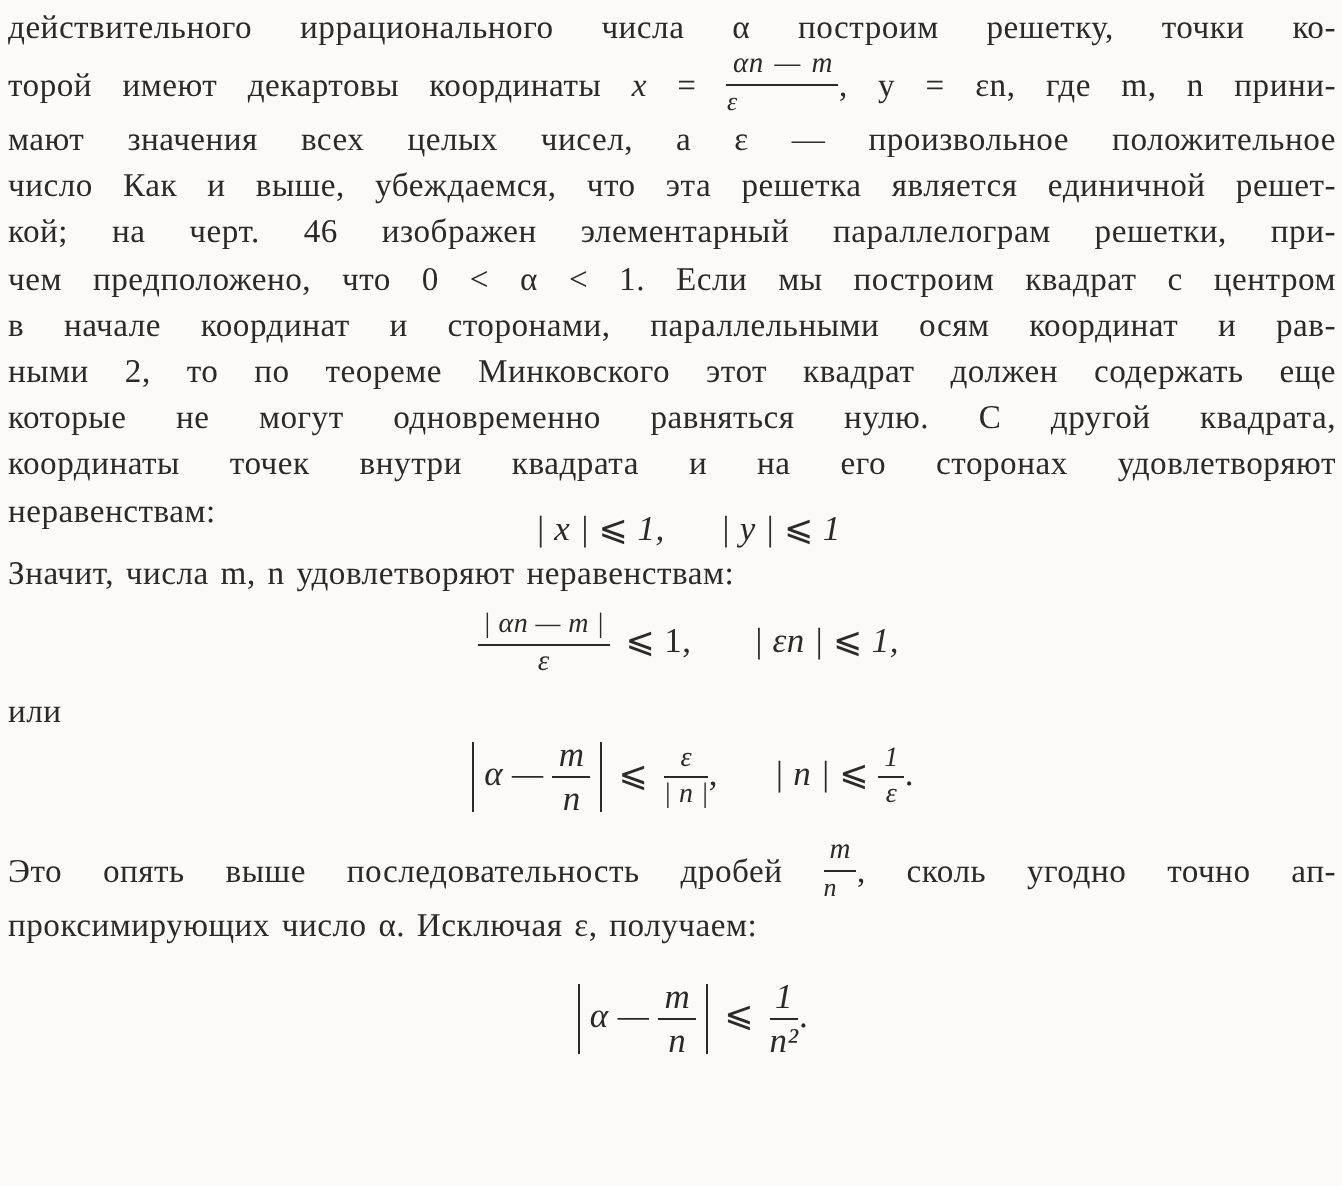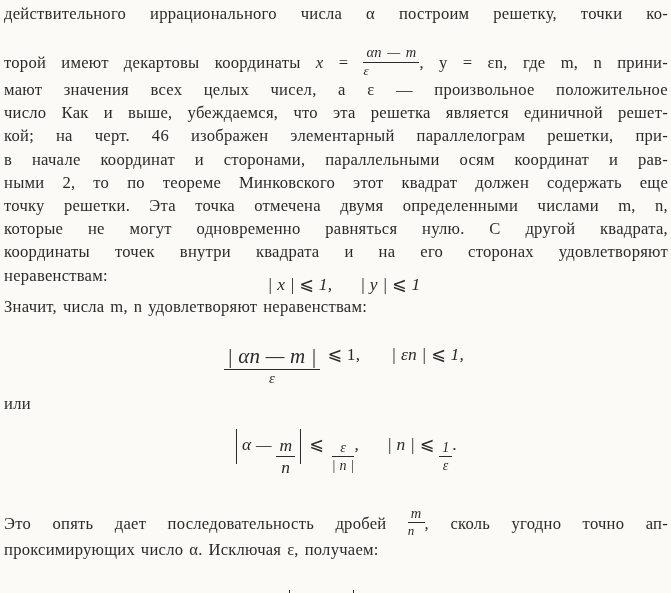--- a/index.html
+++ b/index.html
@@ -32,21 +32,20 @@
     display: inline-block;
     vertical-align: middle;
     text-align: center;
     line-height: 1.08;
     font-style: italic;
   }
   .frac .fnum {
     display: block;
     border-bottom: 1.2px solid #2b2a28;
     padding: 0 3px 1px 3px;
-    margin-top: 20px;
   }
   .frac .fden { display: block; padding-top: 1px; }
   .ifrac { font-size: 14.5px; vertical-align: -0.45em; }
   .ifrac .fden { font-size: 13px; }
   
   .formula {
     text-align: center;
     font-size: 17.5px;
     letter-spacing: 0.2px;
     text-decoration: underline;
@@ -59,21 +58,21 @@
   .tbar {
     display: inline-block;
     width: 0;
     height: 35px;
     border-left: 1.4px solid #2b2a28;
     vertical-align: middle;
     margin: 0 5px;
   }
   .gap { display: inline-block; width: 28px; }
   .sfrac { font-size: 14px; }
-  .f2frac .fnum { font-size: 21px; }
+  .f2frac .fnum { font-size: 14px; }
   .f2frac .fden { font-size: 14.5px; }
   .rel { padding: 0 3px; }
   
   .f1 { margin-top: -14px; }
   .p2 { }
   .f2 { margin-top: 7px; }
   .conn { margin-top: 5px; }
   .f3 { margin-top: 1px; }
   .p3a { margin-top: 9px; }
   .f4 { margin-top: 15px; }
@@ -89,23 +88,23 @@
     <div class="line">
       <span>торой имеют декартовы координаты</span>
       <span class="mi math">x</span>
       <span class="math">=</span>
       <span class="frac ifrac math"><span class="fnum">αn — m</span><span class="fden">ε</span></span><span>, y = εn, где m, n прини-</span>
     </div>
 
     <div class="line">мают значения всех целых чисел, а ε — произвольное положительное</div>
     <div class="line">число Как и выше, убеждаемся, что эта решетка является единичной решет-</div>
     <div class="line">кой; на черт. 46 изображен элементарный параллелограм решетки, при-</div>
+    <div class="line">чем предположено, что 0 &lt; α &lt; 1. Если мы построим квадрат с центром</div>
     <div class="line">в начале координат и сторонами, параллельными осям координат и рав-</div>
     <div class="line">ными 2, то по теореме Минковского этот квадрат должен содержать еще</div>
-    <div class="line">точку решетки. Эта точка отмечена двумя определенными числами m, n,</div>
     <div class="line">которые не могут одновременно равняться нулю. С другой квадрата,</div>
     <div class="line">координаты точек внутри квадрата и на его сторонах удовлетворяют</div>
     <div class="line endline">неравенствам:</div>
   </div>
 
   <div class="formula f1">
     <span class="inner math">
       <span class="mi">| x | ⩽ 1,</span><span class="gap"></span><span class="mi">| y | ⩽ 1</span>
     </span>
   </div>
@@ -124,21 +123,21 @@
   <div class="formula f3">
     <span class="inner math">
       <span class="tbar"></span><span class="mi">α —</span>
       <span class="frac"><span class="fnum">m</span><span class="fden">n</span></span><span class="tbar"></span><span class="rel">⩽</span>
       <span class="frac sfrac"><span class="fnum">ε</span><span class="fden">| n |</span></span><span>,</span><span class="gap"></span><span class="mi">| n | ⩽</span>
       <span class="frac sfrac"><span class="fnum">1</span><span class="fden">ε</span></span><span>.</span>
     </span>
   </div>
 
   <div class="line p3a">
-    <span>Это опять дает последовательность дробей</span>
+    <span>Это опять выше последовательность дробей</span>
     <span class="frac ifrac math"><span class="fnum">m</span><span class="fden">n</span></span><span>, сколь угодно точно ап-</span>
   </div>
   <div class="line endline">проксимирующих число α. Исключая ε, получаем:</div>
 
   <div class="formula f4">
     <span class="inner math">
       <span class="tbar"></span><span class="mi">α —</span>
       <span class="frac"><span class="fnum">m</span><span class="fden">n</span></span><span class="tbar"></span><span class="rel">⩽</span>
       <span class="frac"><span class="fnum">1</span><span class="fden">n²</span></span><span>.</span>
     </span>

